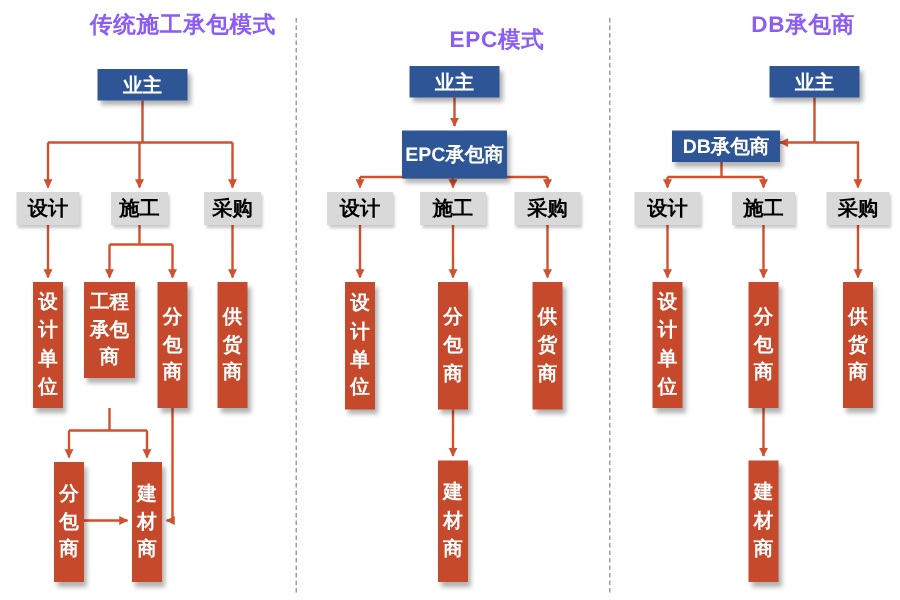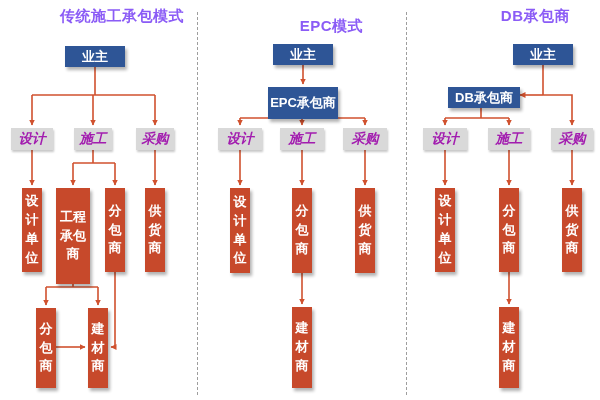--- a/index.html
+++ b/index.html
@@ -14,23 +14,22 @@
   .box{
     position:absolute;display:flex;align-items:center;justify-content:center;
     text-align:center;font-weight:bold;box-sizing:border-box;
   }
   .box span{display:block;width:100%;}
   .box.blue{
     background:#2E5596;color:#ffffff;font-size:13px;
     box-shadow:2px 3px 3px rgba(0,0,0,0.30);
   }
   .box.gray{
-    background:#D9D9D9;color:#a21caf;font-size:13.5px;
+    background:#D9D9D9;color:#000000;font-size:13.5px;
     box-shadow:1px 2px 2px rgba(0,0,0,0.22);
-    font-style:italic;
   }
   .box.red{
     background:#C7492B;color:#ffffff;font-size:13px;line-height:1.45;
     word-break:break-all;box-shadow:2px 3px 3px rgba(0,0,0,0.30);padding:2px 0;
   }
   .divider{
     position:absolute;top:12px;height:383px;width:0;
     border-left:1px dashed #9e9e9e;
   }
   svg#connectors{position:absolute;left:0;top:0;}
@@ -112,21 +111,21 @@
     <div class="box gray" style="left:74px;top:128px;width:38px;height:22px;">
         <span>施工</span>
       </div>
     <div class="box gray" style="left:136px;top:128px;width:38px;height:22px;">
         <span>采购</span>
       </div>
 
     <div class="box red" style="left:22px;top:188px;width:20px;height:84px;">
         <span>设计单位</span>
       </div>
-    <div class="box red" style="left:56px;top:188px;width:34px;height:96px;">
+    <div class="box red" style="left:56px;top:188px;width:34px;height:64px;">
         <span>工程承包商</span>
       </div>
     <div class="box red" style="left:105px;top:188px;width:20px;height:84px;">
         <span>分包商</span>
       </div>
     <div class="box red" style="left:145px;top:188px;width:20px;height:84px;">
         <span>供货商</span>
       </div>
 
     <div class="box red" style="left:36px;top:308px;width:20px;height:80px;">

